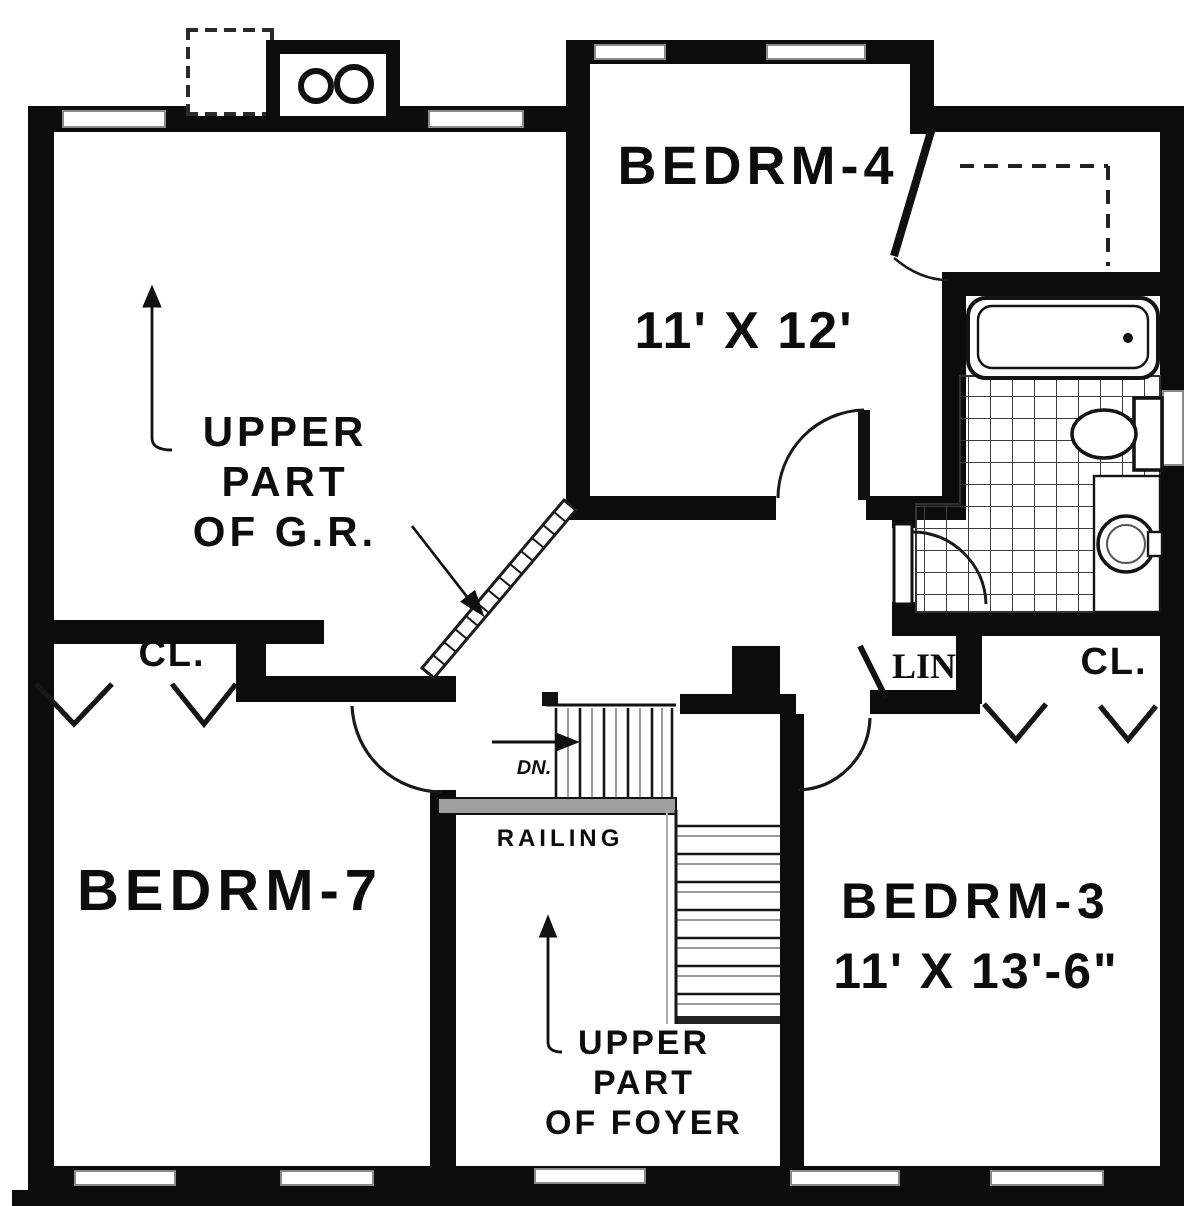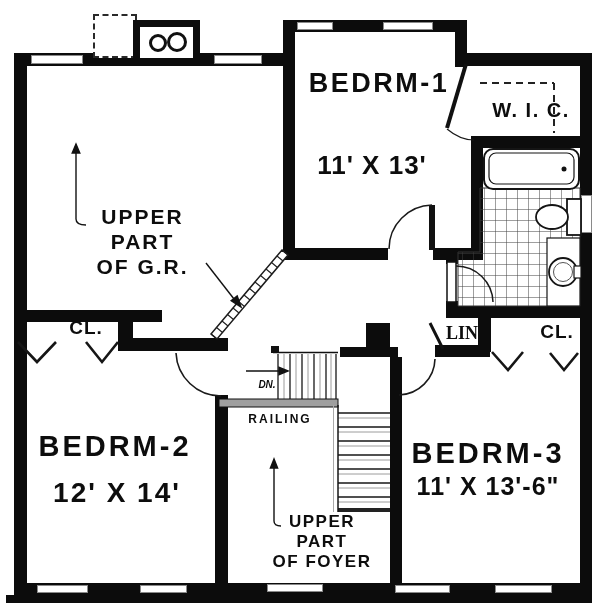--- a/index.html
+++ b/index.html
@@ -210,36 +210,34 @@
     <g stroke="#111" stroke-width="1.4" fill="#111">
       <path d="M274,466 V521 Q274,526 281,526" fill="none"></path>
       <polygon points="274,459 270.4,468 277.6,468"></polygon>
     </g>
   </svg>
 
   <div class="lbl" style="left:80px;top:204px;width:125px;font-size:21px;letter-spacing:2px;line-height:25px;">UPPER
 PART
 OF G.R.</div>
 
-  <div class="lbl" style="left:288px;top:68px;width:182px;font-size:27px;letter-spacing:2.5px;">BEDRM-1</div>
-  <div class="lbl" style="left:297px;top:150px;width:150px;font-size:26px;letter-spacing:1px;">11' X 13'</div>
-
-  <div class="lbl" style="left:476px;top:99px;width:110px;font-size:20px;letter-spacing:1.5px;">W. I. C.</div>
+  <div class="lbl" style="left:288px;top:68px;width:182px;font-size:27px;letter-spacing:2.5px;">BEDRM-4</div>
+  <div class="lbl" style="left:297px;top:150px;width:150px;font-size:26px;letter-spacing:1px;">11' X 12'</div>
+
 
 
   <div class="lbl" style="left:58px;top:317px;width:56px;font-size:19px;letter-spacing:1px;">CL.</div>
   <div class="lbl" style="left:442px;top:323px;width:40px;font-size:18px;font-family:Liberation Serif, serif;">LIN</div>
   <div class="lbl" style="left:529px;top:321px;width:56px;font-size:19px;letter-spacing:1px;">CL.</div>
 
   <div class="lbl" style="left:246px;top:379px;width:42px;font-size:10px;font-style:italic;">DN.</div>
   <div class="lbl" style="left:229px;top:413px;width:102px;font-size:12px;letter-spacing:2px;">RAILING</div>
 
-  <div class="lbl" style="left:14px;top:430px;width:202px;font-size:29px;letter-spacing:3px;">BEDRM-2</div>
-  <div class="lbl" style="left:32px;top:477px;width:170px;font-size:28px;letter-spacing:2px;">12' X 14'</div>
-
-  <div class="lbl" style="left:394px;top:437px;width:188px;font-size:29px;letter-spacing:3px;">BEDRM-3</div>
+  <div class="lbl" style="left:14px;top:430px;width:202px;font-size:29px;letter-spacing:3px;">BEDRM-7</div>
+
+  <div class="lbl" style="left:394px;top:437px;width:188px;font-size:25px;letter-spacing:3px;">BEDRM-3</div>
   <div class="lbl" style="left:392px;top:472px;width:192px;font-size:25px;letter-spacing:1px;">11' X 13'-6"</div>
 
   <div class="lbl" style="left:258px;top:512px;width:128px;font-size:17px;letter-spacing:1.5px;line-height:20px;">UPPER
 PART
 OF FOYER</div>
 
 </div>
 
 </body></html>

